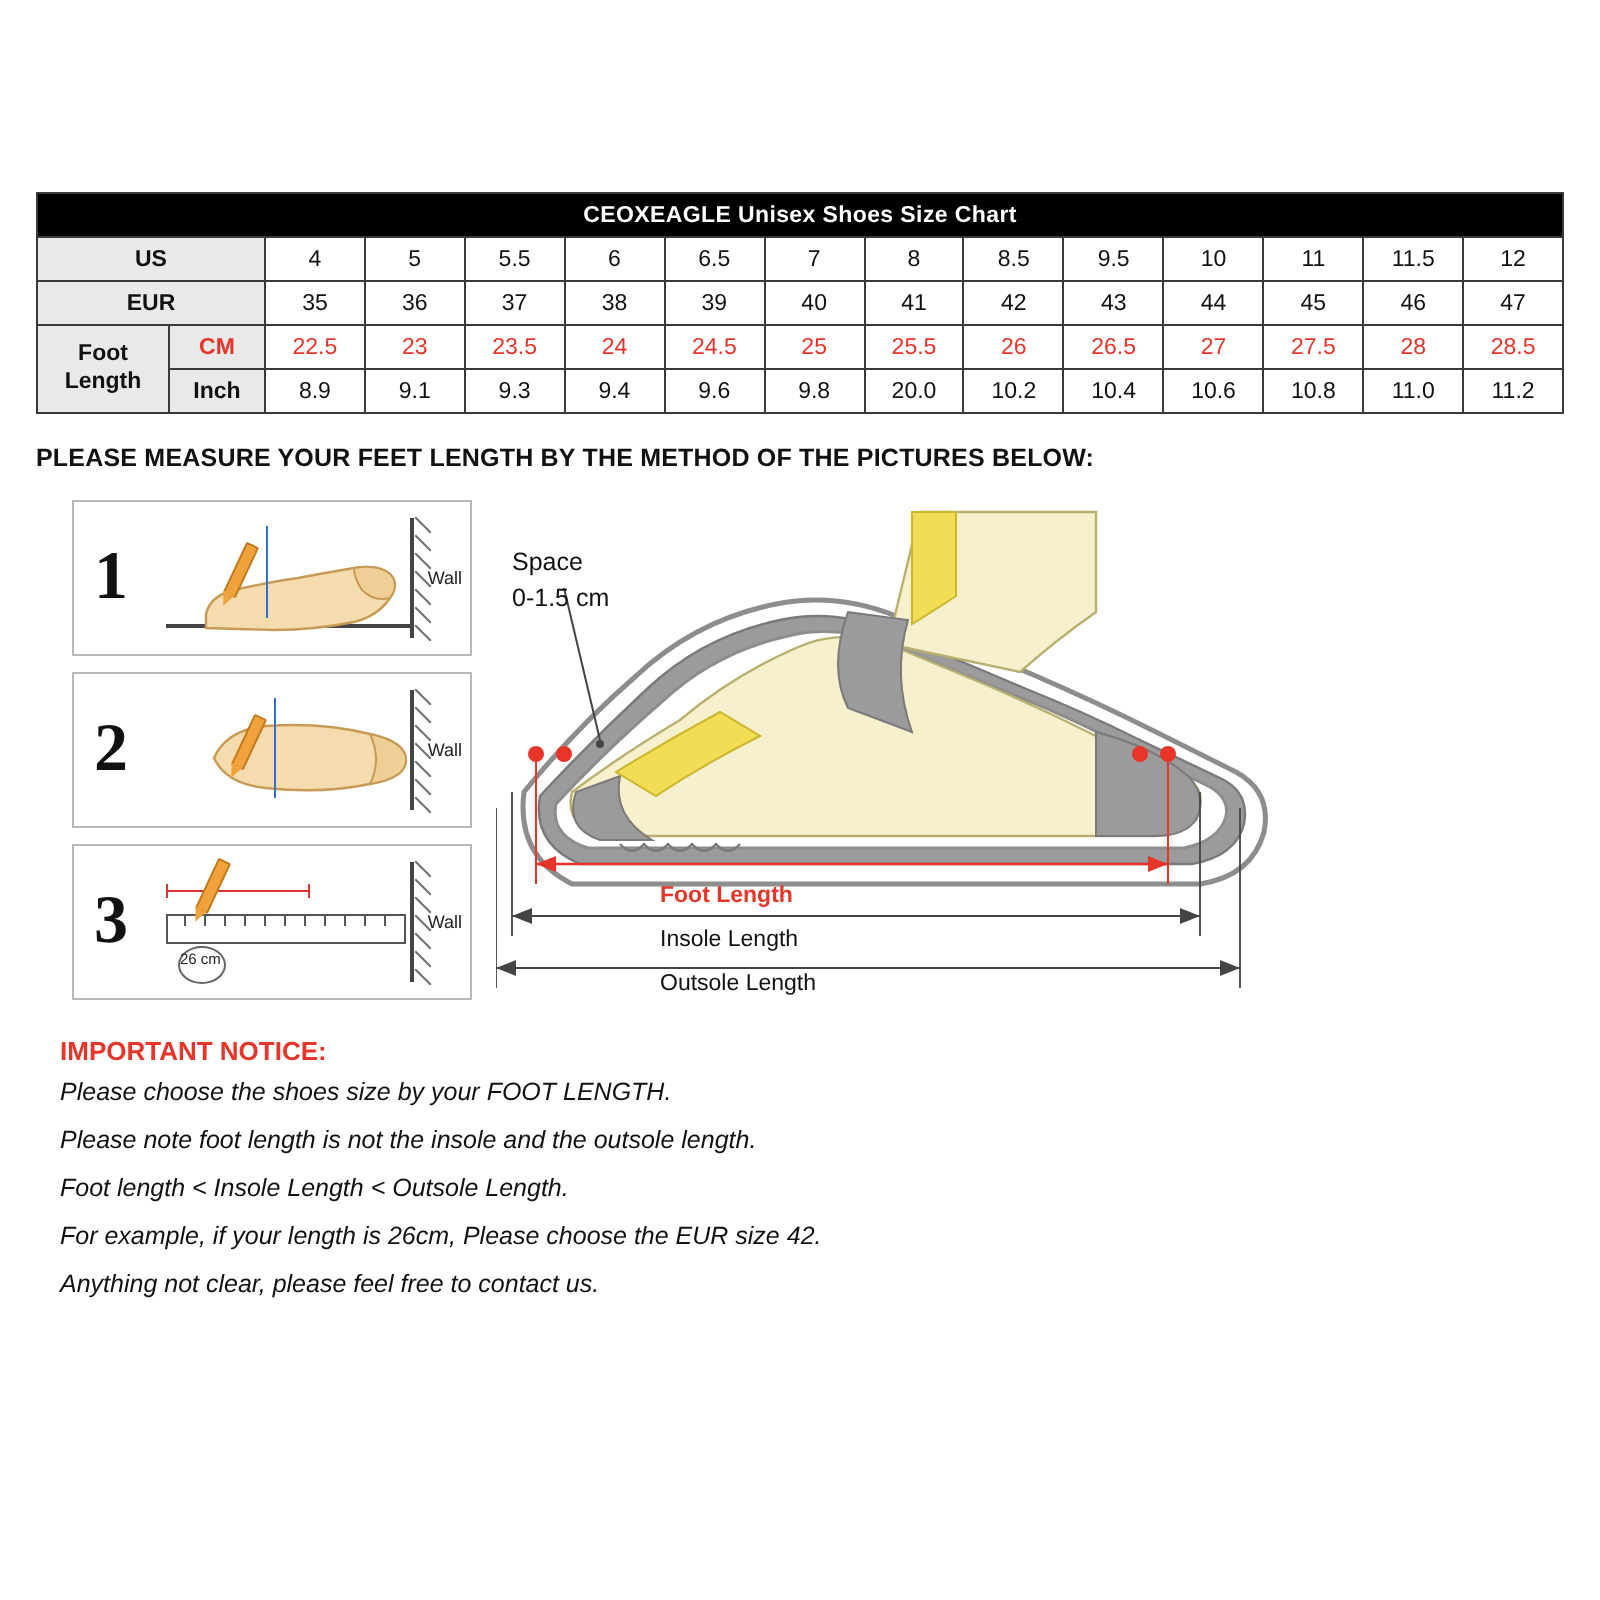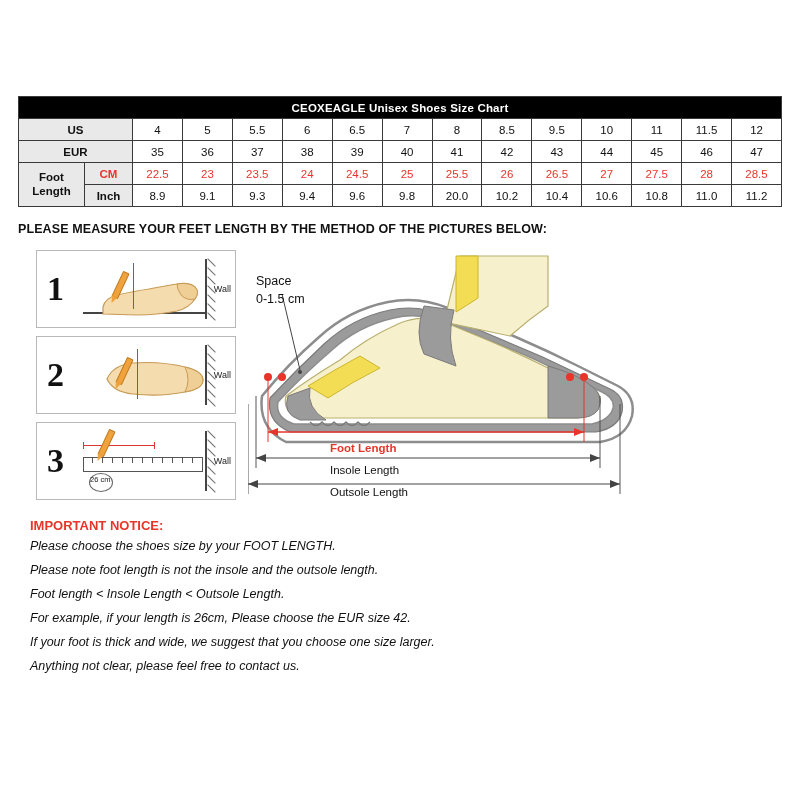--- a/index.html
+++ b/index.html
@@ -524,17 +524,16 @@
   <div class="dim-label red" style="left:330px;top:442px;width:180px">Foot Length</div>
   <div class="dim-label" style="left:330px;top:464px;width:180px">Insole Length</div>
   <div class="dim-label" style="left:330px;top:486px;width:180px">Outsole Length</div>
 
   <div class="notice-title">IMPORTANT NOTICE:</div>
   <div class="notice-lines">
     <div>Please choose the shoes size by your FOOT LENGTH.</div>
     <div>Please note foot length is not the insole and the outsole length.</div>
     <div>Foot length &lt; Insole Length &lt; Outsole Length.</div>
     <div>For example, if your length is 26cm, Please choose the EUR size 42.</div>
-    <div>If your foot is thick and wide, we suggest that you choose one size larger.</div>
     <div>Anything not clear, please feel free to contact us.</div>
   </div>
 
 </div>
 
 </body></html>

